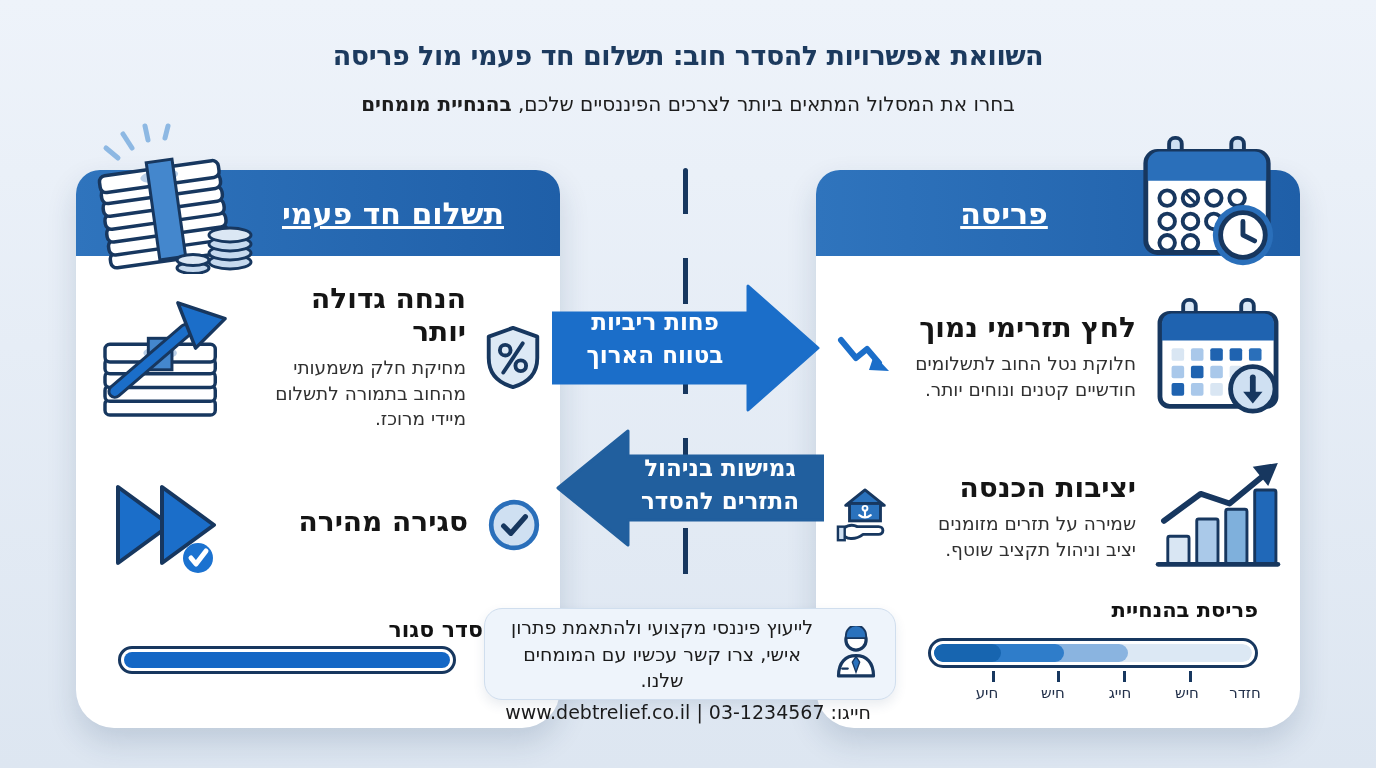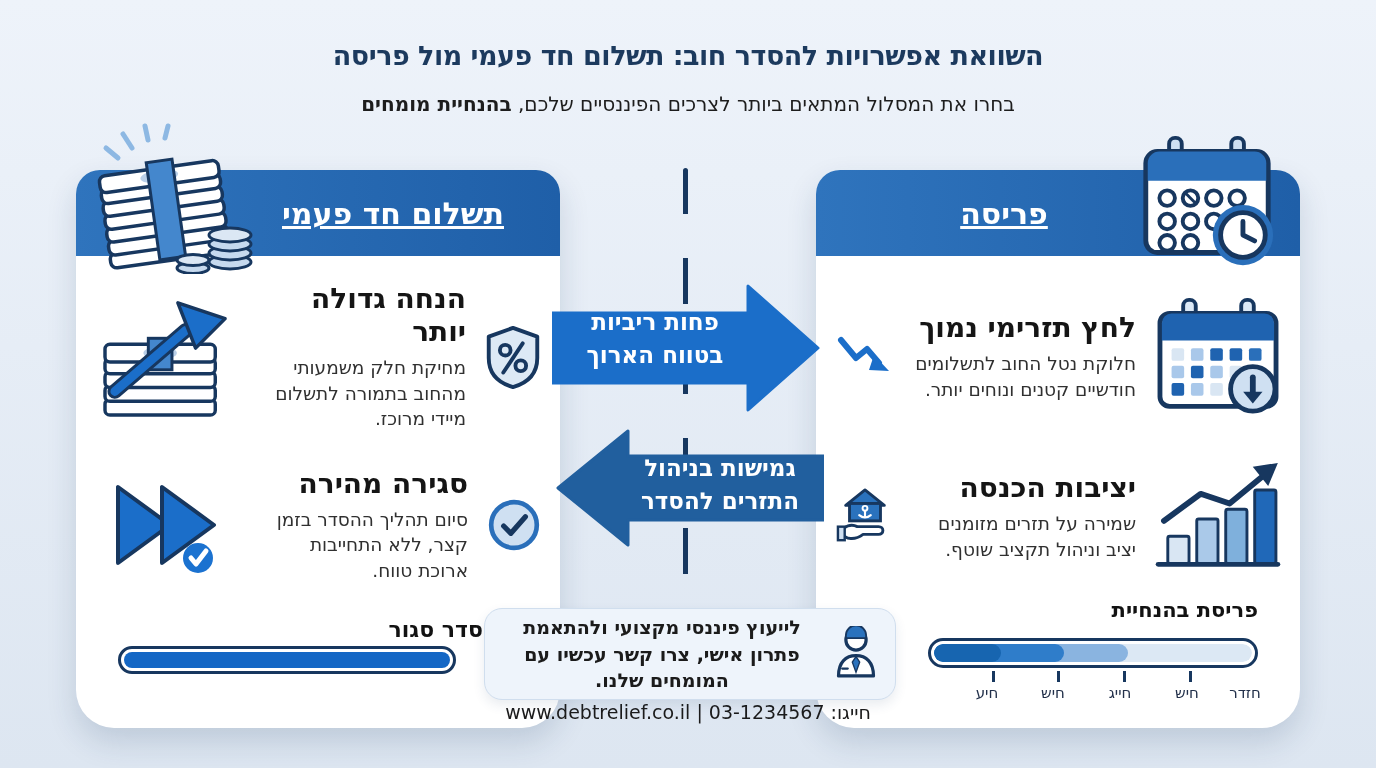--- a/index.html
+++ b/index.html
@@ -91,21 +91,21 @@
   }
 
   
   .callout {
     left:484px; top:608px; width:412px; height:92px;
     background:#eef4fb; border:1px solid #d0deee; border-radius:18px;
     box-shadow:0 5px 12px rgba(35,65,105,.10);
     display:flex; direction:rtl; align-items:center; gap:10px; padding:10px 16px;
     z-index:4;
   }
-  .callout-text { flex:1; font-size:19px; color:#1b1b1b; line-height:1.42; text-align:center;font-weight:bold; }
+  .callout-text { flex:1; font-size:19px; color:#1b1b1b; line-height:1.42; text-align:center; }
   .contact-line {
     top:701px; left:0; width:100%; text-align:center;
     font-size:19px; color:#1b1b1b; direction:rtl;
   }
   .hicon { z-index:5; }
 </style>
 </head>
 <body>
 
 <div class="abs main-title">השוואת אפשרויות להסדר חוב: תשלום חד פעמי מול פריסה</div>
@@ -155,21 +155,20 @@
     <div class="icon-box" style="width:150px;">
       <svg width="115" height="100" viewBox="0 0 115 100">
         <polygon points="6,12 6,88 58,50" fill="#1b6ec9" stroke="#17375f" stroke-width="4" stroke-linejoin="round"></polygon>
         <polygon points="50,12 50,88 102,50" fill="#1b6ec9" stroke="#17375f" stroke-width="4" stroke-linejoin="round"></polygon>
         <circle cx="86" cy="83" r="15" fill="#1b72d0"></circle>
         <polyline points="79,83 84,89 94,76" fill="none" stroke="#fff" stroke-width="5" stroke-linecap="round" stroke-linejoin="round"></polyline>
       </svg>
     </div>
     <div class="textblock">
       <div class="item-title">סגירה מהירה</div>
-      <div class="item-desc">סיום תהליך ההסדר בזמן קצר, ללא התחייבות ארוכת טווח.</div>
     </div>
     <div class="icon-box">
       <svg width="56" height="56" viewBox="0 0 54 54">
         <circle cx="27" cy="27" r="22" fill="#cfe0f2" stroke="#2a6fba" stroke-width="4.5"></circle>
         <polyline points="17,28 24,35 38,19" fill="none" stroke="#17375f" stroke-width="5" stroke-linecap="round" stroke-linejoin="round"></polyline>
       </svg>
     </div>
   </div>
 
   <div class="status-row">

